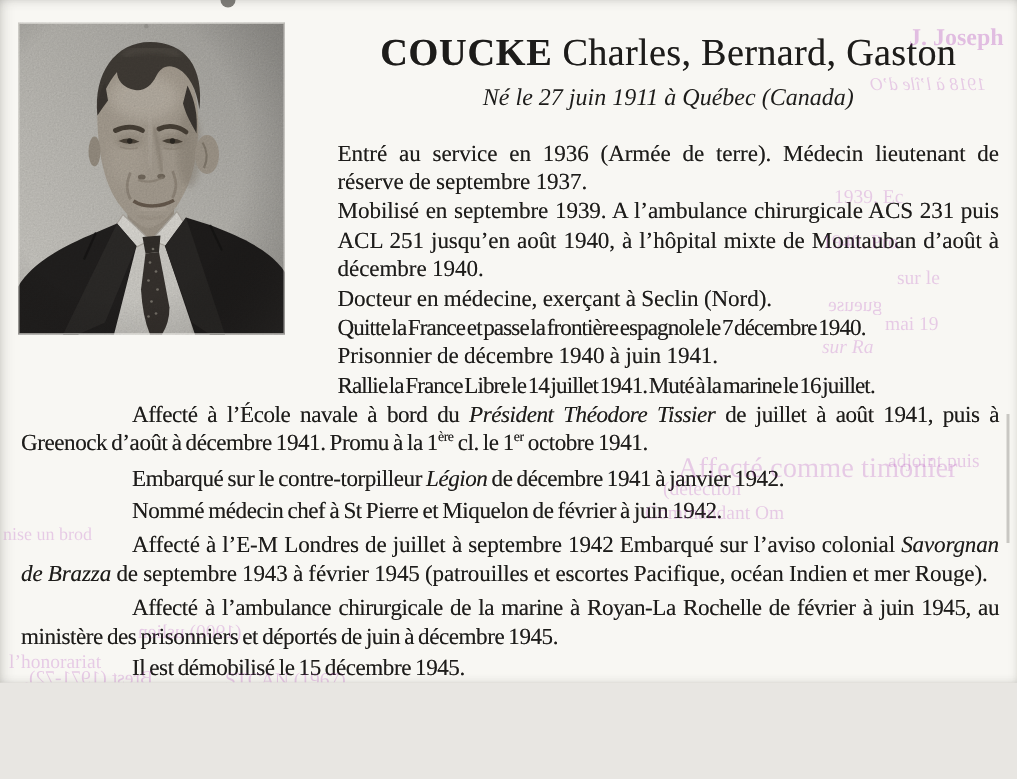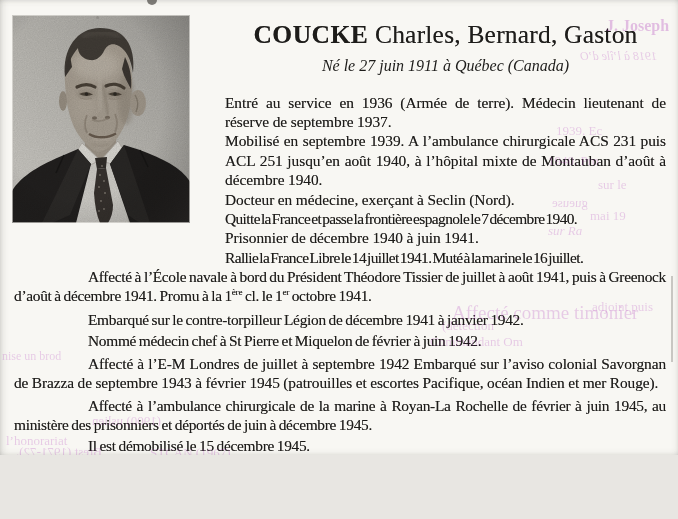--- a/index.html
+++ b/index.html
@@ -31,21 +31,21 @@
   
   .bodytxt p{
     margin:0;line-height:19.2px;font-size:15.4px;
     text-align:justify;
   }
   .col-text{margin-top:18px;letter-spacing:-0.05px;word-spacing:-0.2px;}
   .full-text{margin:0 12px 0 14px;letter-spacing:-0.3px;word-spacing:-0.8px;}
   .full-text p{text-indent:74px;}
   p.tight{letter-spacing:-0.6px;word-spacing:-2.2px;}
   p.wide{letter-spacing:-0.1px;word-spacing:-0.2px;}
-  .it{}
+  .it{font-style:italic;}
   sup{font-size:.6em;line-height:0;vertical-align:super;}
   .bodytxt span,.bodytxt sup{text-shadow:0 0 .4px rgba(32,30,27,.55);}
   
   .ghost-layer span{
     position:absolute;color:#a21caf;opacity:.20;white-space:nowrap;
     filter:blur(.5px);line-height:1;
   }
   .ghost-layer .g-b{font-weight:bold;opacity:.26;}
   .ghost-layer .g-i{font-style:italic;}
   .ghost-layer .g-m{transform:scaleX(-1);display:inline-block;}

